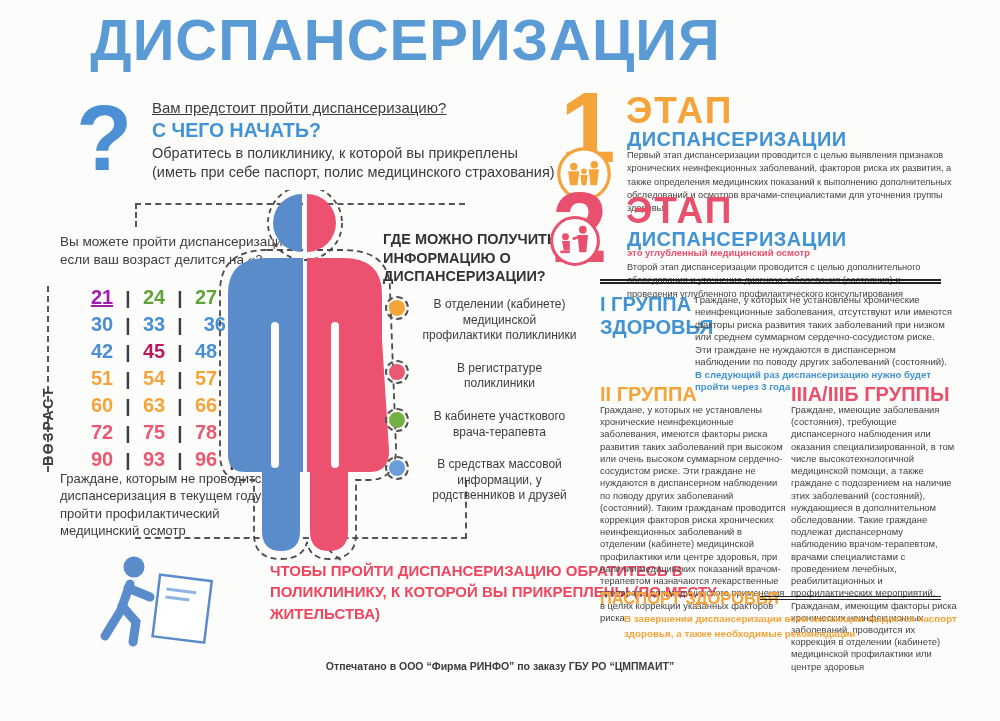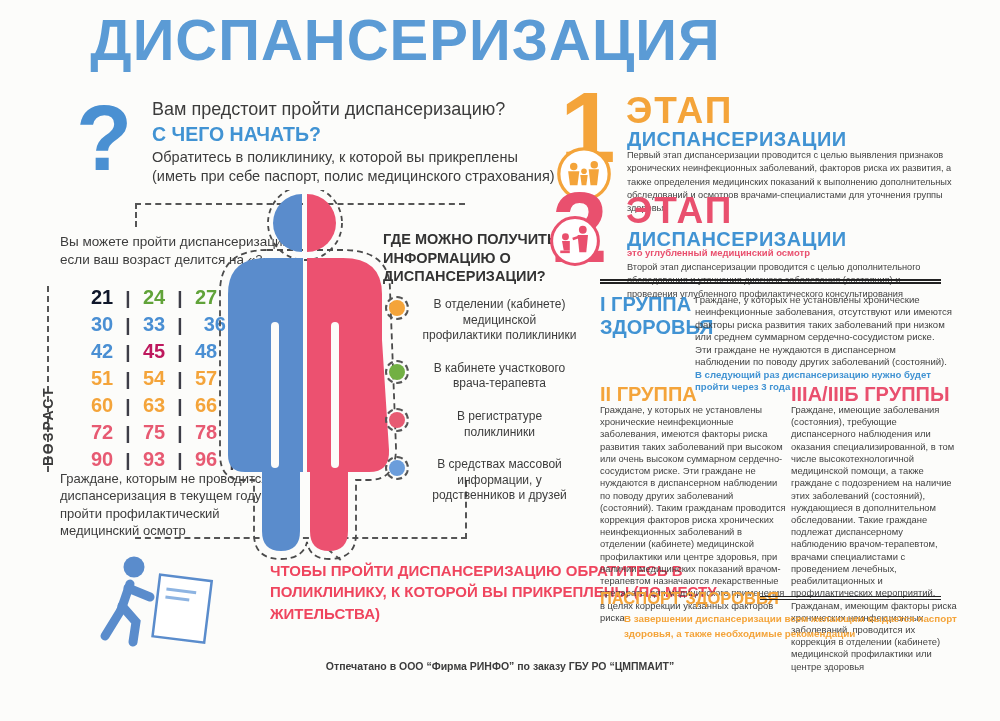--- a/index.html
+++ b/index.html
@@ -6,21 +6,21 @@
   body { background:#e8e8e8; font-family:"Liberation Sans", sans-serif; }
   .poster{ position:relative; width:1000px; height:721px; background:#fcfcfa; overflow:hidden;
            color:#3c3c3c; font-family:"Liberation Sans", sans-serif; }
   .abs{ position:absolute; }
 
   .title{ width:811px; top:6px; text-align:center; font-size:58px; font-weight:bold;
           color:#5b9bd5; letter-spacing:1px; }
 
   .qmark{ left:76px; top:92px; font-size:92px; font-weight:bold; color:#4a90d2; line-height:1; }
   .intro{ left:152px; top:99px; width:450px; }
-  .intro-line1{ font-size:18px; color:#3c3c3c; }
+  .intro-line1{ font-size:15px; color:#3c3c3c;text-decoration:underline; }
   .intro-heading{ font-size:19.5px; font-weight:bold; color:#4193d3; margin:3px 0 2px; }
   .intro-sub{ font-size:14.5px; line-height:1.32; }
 
   .age-note{ left:60px; top:233px; width:300px; font-size:13.5px; line-height:1.3; }
   .age-grid{ left:82px; top:284px; }
   .age-row{ display:flex; align-items:center; height:27px; }
   .age-val{ width:40px; text-align:center; font-size:20px; font-weight:bold; }
   .age-sep{ width:12px; text-align:center; font-size:19px; font-weight:600; color:#3d3d47; }
   .age-axis{ left:40px; top:296px; height:170px; writing-mode:vertical-rl; transform:rotate(180deg);
              font-size:14px; font-weight:bold; letter-spacing:2px; color:#3c3c3c; }
@@ -86,21 +86,21 @@
   <div class="abs dash" style="left:135px; top:203px; width:330px;"></div>
   <div class="abs dashv" style="left:135px; top:203px; height:24px;"></div>
   <div class="abs dashv" style="left:47px;  top:286px; height:186px;"></div>
   <div class="abs dash" style="left:135px; top:537px; width:332px;"></div>
   <div class="abs dashv" style="left:465px; top:481px; height:58px;"></div>
   <div class="abs dash" style="left:316px; top:550px; width:28px; transform:rotate(40deg);"></div>
 
   <div class="abs age-axis">ВОЗРАСТ</div>
   <div class="abs age-grid">
       <div class="age-row">
-        <span class="age-val" style="color: #0f172a;">21</span>
+        <span class="age-val" style="color: #a21caf; text-decoration: underline;">21</span>
         <span class="age-sep">|</span>
         <span class="age-val" style="color: rgb(97, 163, 57);">24</span>
         <span class="age-sep">|</span>
         <span class="age-val" style="color: rgb(97, 163, 57);">27</span>
       </div>
       <div class="age-row">
         <span class="age-val" style="color: rgb(74, 143, 211);">30</span>
         <span class="age-sep">|</span>
         <span class="age-val" style="color: rgb(74, 143, 211);">33</span>
         <span class="age-sep">|</span>
@@ -167,26 +167,26 @@
     </g>
   </svg>
 
   <div class="abs info-heading">ГДЕ МОЖНО ПОЛУЧИТЬ ИНФОРМАЦИЮ О ДИСПАНСЕРИЗАЦИИ?</div>
   <ul class="abs info-list">
       <li class="info-item">
         <span class="info-dot" style="background: rgb(244, 164, 58);"></span>
         <span class="info-text">В отделении (кабинете) медицинской профилактики поликлиники</span>
       </li>
       <li class="info-item">
+        <span class="info-dot" style="background: rgb(231, 90, 114);"></span>
+        <span class="info-text">В регистратуре поликлиники</span>
+      </li>
+      <li class="info-item">
         <span class="info-dot" style="background: rgb(114, 176, 67);"></span>
         <span class="info-text">В кабинете участкового врача-терапевта</span>
-      </li>
-      <li class="info-item">
-        <span class="info-dot" style="background: rgb(231, 90, 114);"></span>
-        <span class="info-text">В регистратуре поликлиники</span>
       </li>
       <li class="info-item">
         <span class="info-dot" style="background: rgb(107, 157, 219);"></span>
         <span class="info-text">В средствах массовой информации, у родственников и друзей</span>
       </li>
     </ul>
 
   <svg class="abs cta-icon" width="165" height="98" viewBox="0 0 165 98">
     <g stroke="#5a8ccc" stroke-width="9" stroke-linecap="round" fill="none">
       <path d="M40,32 L31,58"></path>

